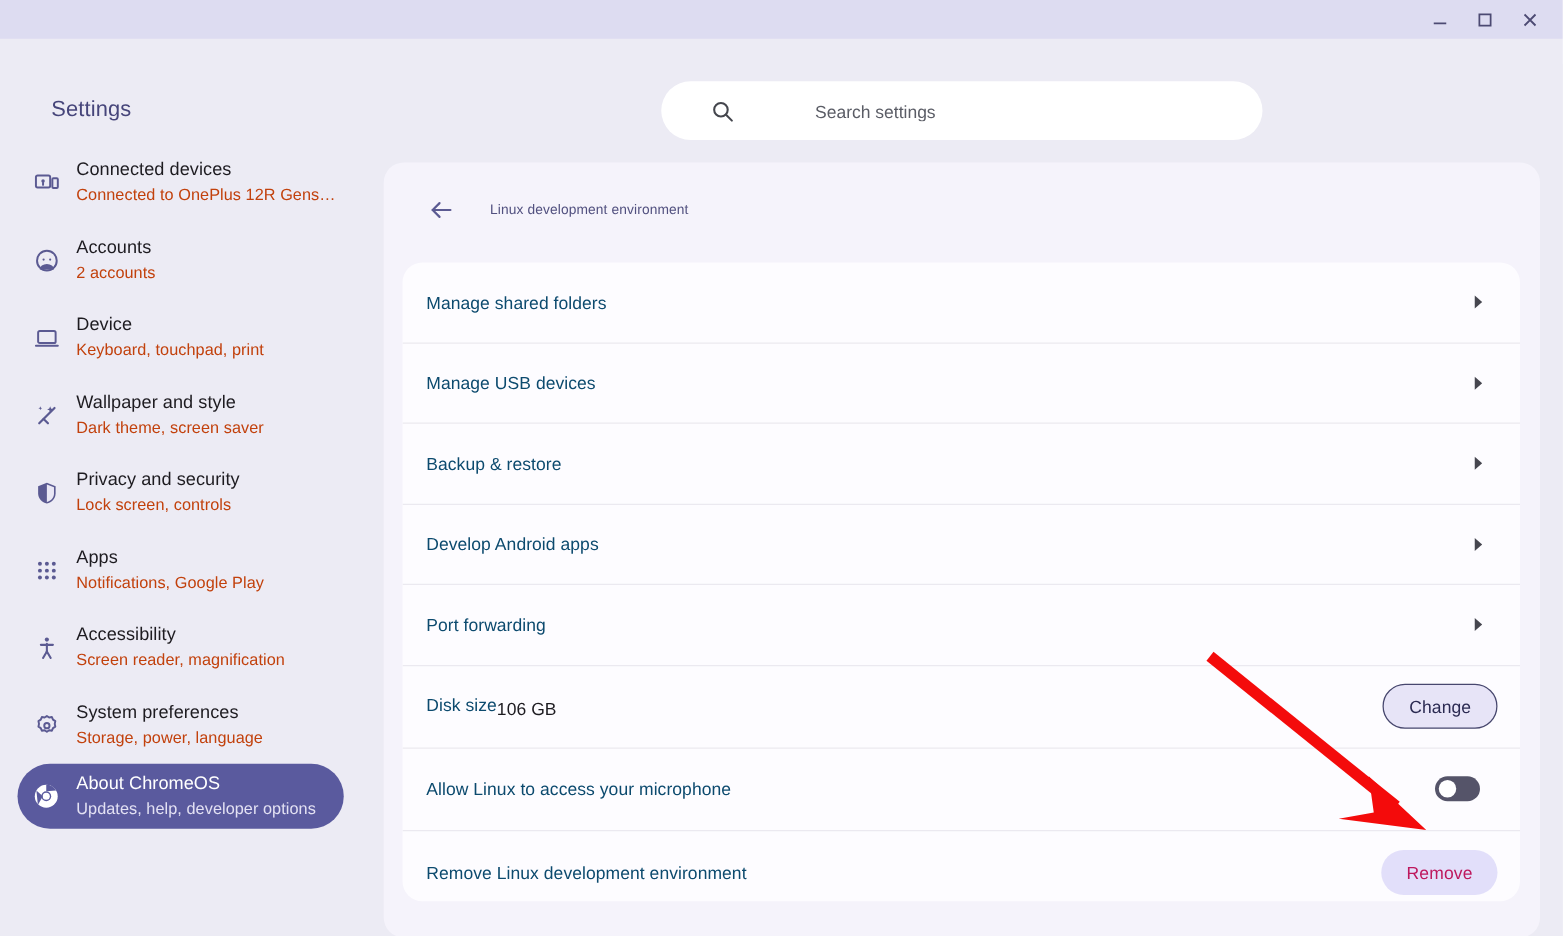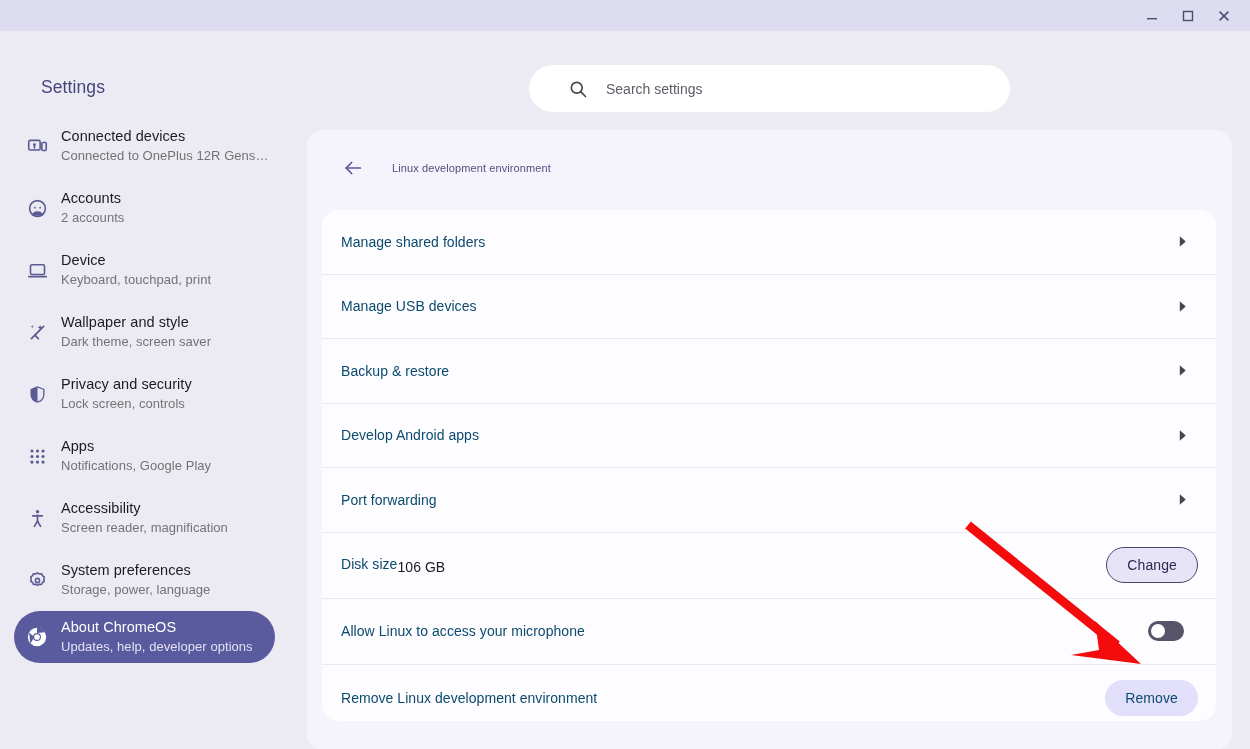--- a/index.html
+++ b/index.html
@@ -51,42 +51,42 @@
     display:flex; align-items:center; justify-content:center;
     color:#5b5a92; margin-right:12px;
   }
   .navitem .nav-ico svg{ display:block; }
   .navtext{ display:flex; flex-direction:column; }
   .nav-title{
     font-size:14.5px; color:#1d1b20; font-weight:500; line-height:19px;
     letter-spacing:.05px;
   }
   .nav-sub{
-    font-size:13px; color:#737373; line-height:18px; margin-top:1px;
+    font-size:13px; color:#c2410c; line-height:18px; margin-top:1px;
     letter-spacing:.05px; white-space:nowrap;
   }
 
   .navitem.selected{
     margin:0 25px 0 14px;
     padding-left:11px;
     height:52px;
     background:#5a5a9e;
     border-radius:26px;
     width:261px;
   }
   .navitem.selected .nav-ico{ color:#ffffff; }
   .navitem.selected .nav-title{ color:#ffffff; font-weight:500; }
   .navitem.selected .nav-sub{ color:#e3e1f3; }
 
   
   .searchbar{
     position:absolute; left:529px; top:14px;
     width:481px; height:47px;
     background:#ffffff; border-radius:24px;
-    display:flex; align-items:center;
+    display:flex; align-items:center;gap:46px;
   }
   .search-ico{ margin-left:39px; width:20px; height:20px; color:#44464d; }
   .search-ico svg{ display:block; }
   .search-input{
     border:none; outline:none; background:transparent;
     margin-left:18px; flex:1; height:100%;
     font-family:"Liberation Sans", sans-serif;
     font-size:14px; color:#1d1b20;
   }
   .search-input::placeholder{ color:#5b5d66; }
@@ -154,21 +154,21 @@
     background:#e7e4f7;
     color:#2b2a52; font-size:14px;
     font-family:"Liberation Sans", sans-serif;
     display:flex; align-items:center; justify-content:center;
     letter-spacing:.1px;
   }
   .btn-filled{
     height:36px; padding:0 20px;
     border:none; border-radius:18px;
     background:#e2dffa;
-    color:#0c4a6e; font-size:14px;
+    color:#be185d; font-size:14px;
     font-family:"Liberation Sans", sans-serif;
     display:flex; align-items:center; justify-content:center;
     letter-spacing:.1px;
   }
 
   
   .toggle{
     width:36px; height:20px;
     background:#555469;
     border-radius:10px;

